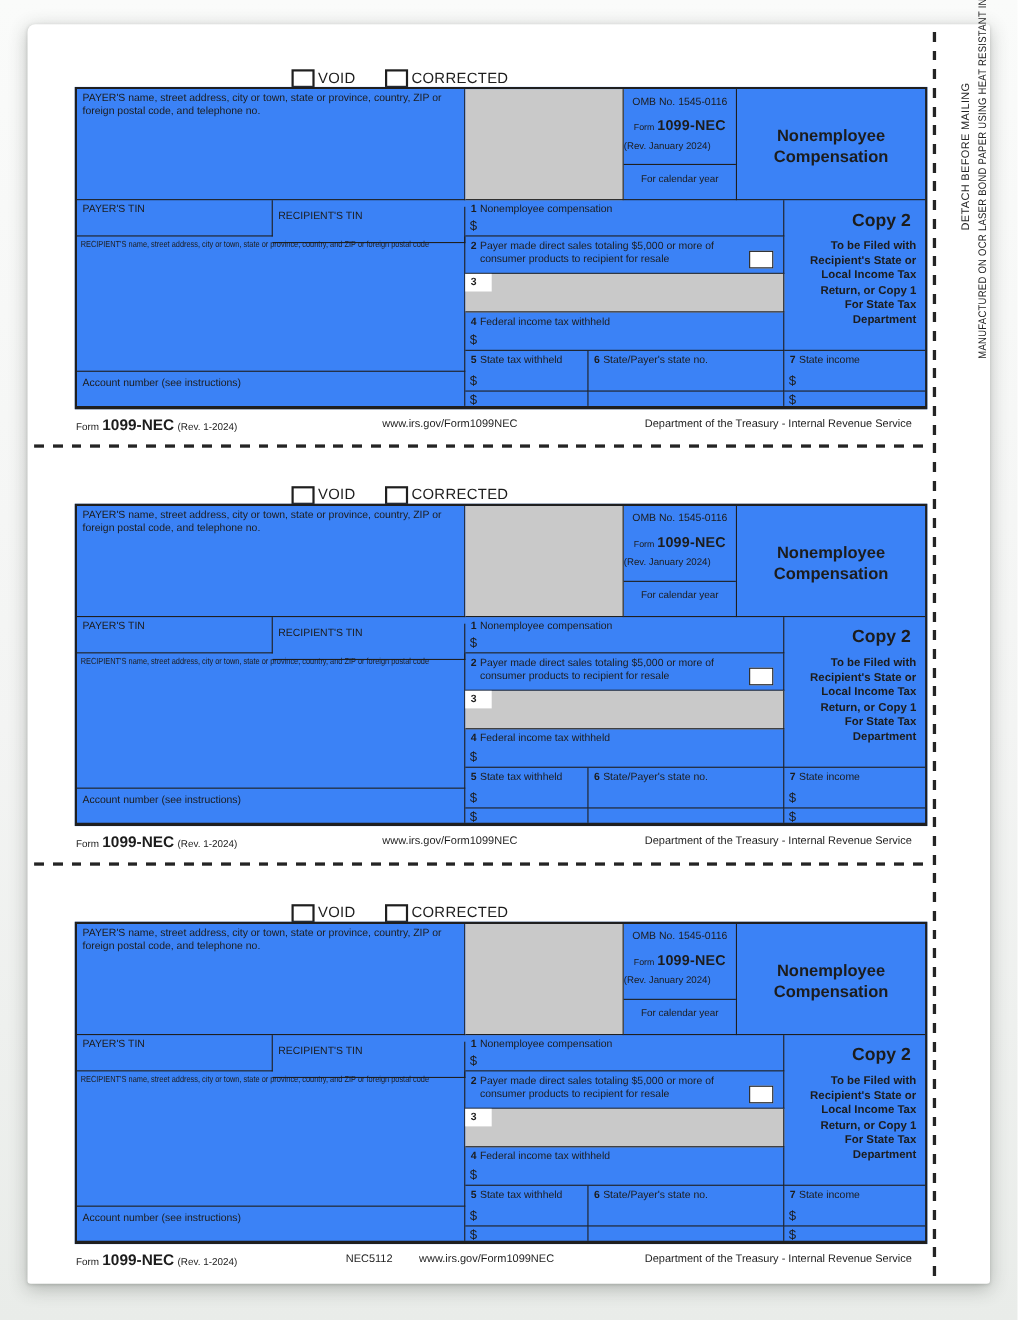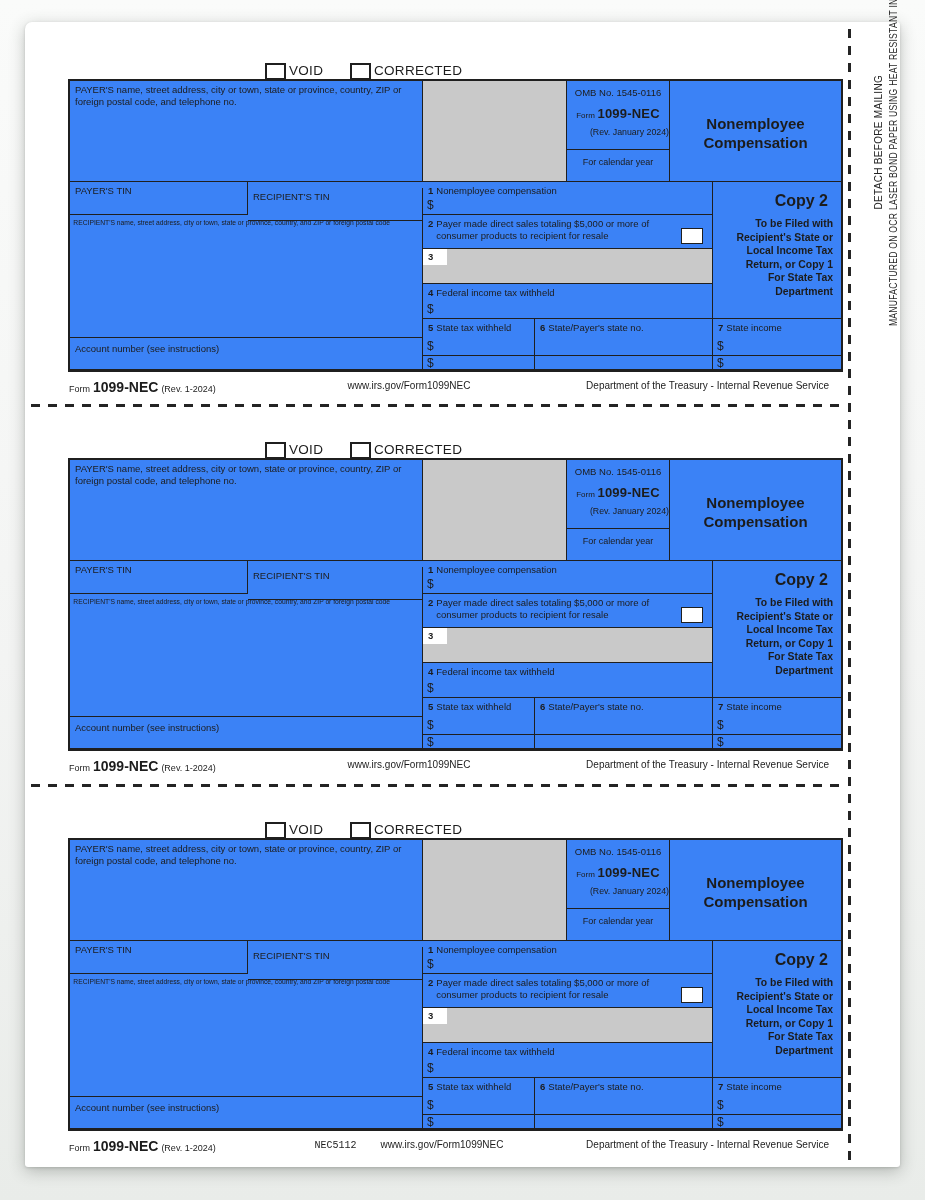--- a/index.html
+++ b/index.html
@@ -71,21 +71,21 @@
 
   .lbl{display:block;padding:3px 6px 0 5px;}
   .bnum{font-weight:bold;margin-right:3px;}
   .dollar{position:absolute;left:4px;bottom:1px;font-size:12px;}
   .c-box5b .dollar,.c-box6b .dollar,.c-box7b .dollar{bottom:0;line-height:11px;}
 
   .omb-no{text-align:center;padding-top:6px;font-size:9.5px;}
   .omb-form{text-align:center;margin-top:7px;white-space:nowrap;}
   .fw{font-size:8px;}
   .fn{font-size:13px;font-weight:bold;letter-spacing:.2px;}
-  .omb-rev{text-align:right;margin-top:5px;font-size:8.8px;}
+  .omb-rev{text-align:left;margin-top:5px;font-size:8.8px;}
   .omb-cal{position:absolute;bottom:0;left:0;right:0;height:32px;border-top:1.5px solid #1f1f1f;
     text-align:center;font-size:9px;padding-top:7px;box-sizing:border-box;}
 
   .title-txt{margin-top:34px;text-align:center;font-weight:bold;font-size:15px;line-height:1.25;white-space:pre-line;}
 
   .copy-label{text-align:right;padding:9px 13px 0 0;font-weight:bold;font-size:16px;}
   .copy-note{text-align:right;padding:6px 8px 0 0;font-weight:bold;font-size:10.4px;line-height:1.3;white-space:pre-line;}
 
   .b2wrap{display:flex;padding:3px 0 0 5px;}
   .b2txt{width:238px;line-height:1.3;}
@@ -96,21 +96,21 @@
 
   .r-lbl{display:block;white-space:nowrap;font-size:8px;transform:scaleX(.84);transform-origin:0 0;padding:3px 0 0 4px;}
   .a-lbl{display:block;padding:5px 6px 0 5px;}
 
   .footer{position:absolute;top:312px;left:0;width:775px;height:18px;}
   .f-left{position:absolute;left:1px;top:3px;white-space:nowrap;}
   .f-form-word{font-size:9px;}
   .f-num{font-weight:bold;font-size:14px;margin:0 3px;}
   .f-rev{font-size:9px;}
   .f-center{position:absolute;left:44%;top:5px;transform:translateX(-50%);font-size:10px;white-space:nowrap;}
-  .f-code{margin-right:24px;font-family:Liberation Mono, monospace;}
+  .f-code{margin-right:24px;}
   .f-code:empty{display:none;}
   .f-right{position:absolute;right:14px;top:5px;font-size:10px;white-space:nowrap;}
 </style>
 </head>
 <body>
 
 <div id="sheet">
   <div class="dash-h dh1"></div>
   <div class="dash-h dh2"></div>
   <div class="dash-v"></div>

